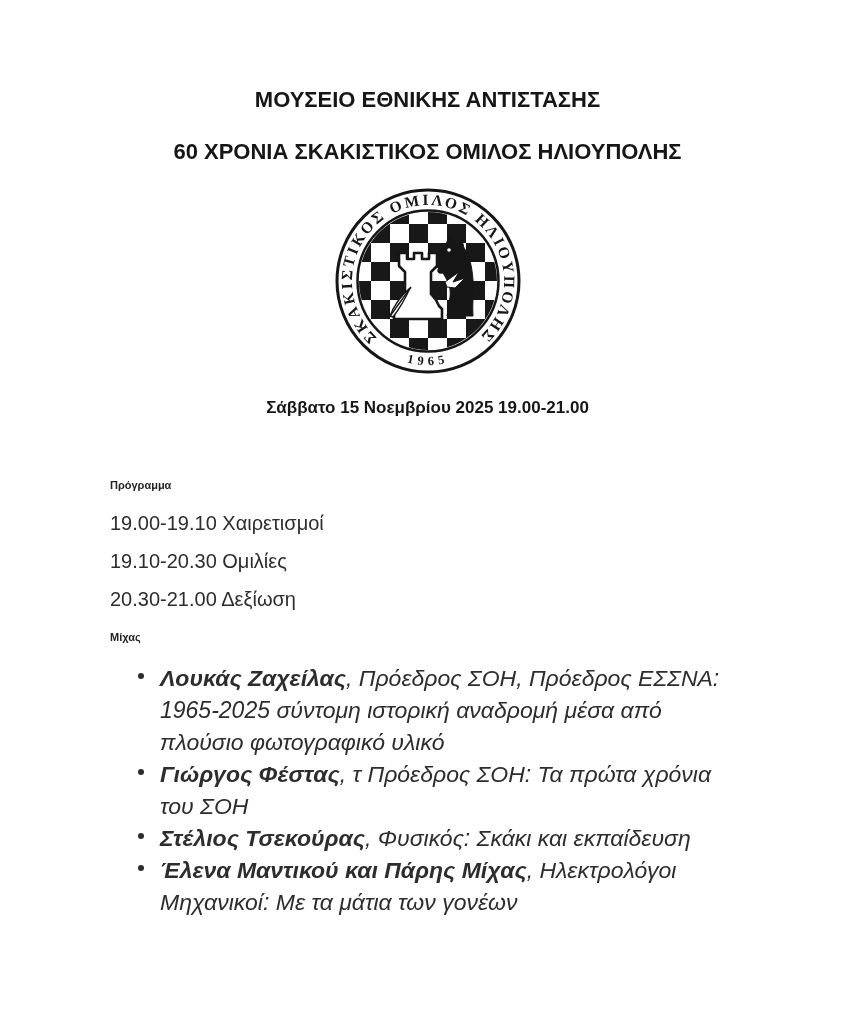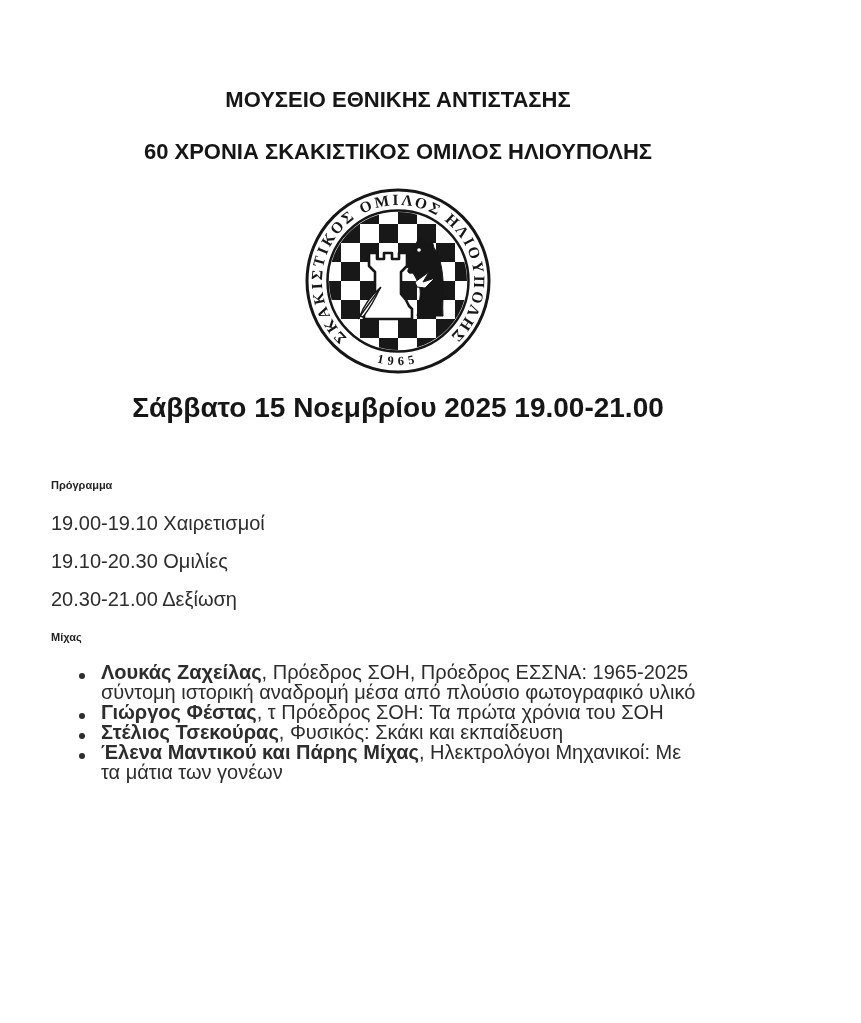--- a/index.html
+++ b/index.html
@@ -2,40 +2,40 @@
 <html lang="el"><head>
 <meta charset="utf-8">
 <style>
   html, body { margin: 0; padding: 0; background: #ffffff; }
   body {
     width: 861px; height: 1023px;
     font-family: "Liberation Sans", sans-serif;
     color: #2d2d2d;
     overflow: hidden;
   }
-  .content { padding: 0 116px 0 51px; }
+  .content { padding: 0 116px 0 110px; }
 
   .main-title, .sub-title {
     text-align: center;
     font-weight: bold;
     font-size: 22px;
     line-height: 23px;
     color: #161616;
     margin: 0;
   }
   .main-title { margin-top: 88px; }
   .sub-title  { margin-top: 29px; }
 
   .logo-wrap { width: 190px; margin: 23px auto 0 auto; }
   .logo-wrap svg { display: block; }
 
   .date-line {
     text-align: center;
     font-weight: bold;
-    font-size: 28px;
+    font-size: 17px;
     line-height: 22px;
     color: #161616;
     margin: 21px 0 0 0;
   }
 
   .section-heading {
     font-size: 11px;
     font-weight: bold;
     line-height: 20px;
     color: #222222;
@@ -52,22 +52,23 @@
 
   ul.topics {
     list-style: none;
     margin: 15px 0 0 0;
     padding: 0 0 0 28px;
   }
   li.topic {
     position: relative;
     padding-left: 22px;
     max-width: 595px;
-    font-size: 20px;
-    line-height: 20px;
+    font-size: 23px;
+    line-height: 32px;
+    font-style: italic;
   }
   li.topic::before {
     content: "";
     position: absolute;
     left: 0; top: 11px;
     width: 6px; height: 6px;
     border-radius: 50%;
     background: #2d2d2d;
   }
   .speaker { font-weight: bold; }

